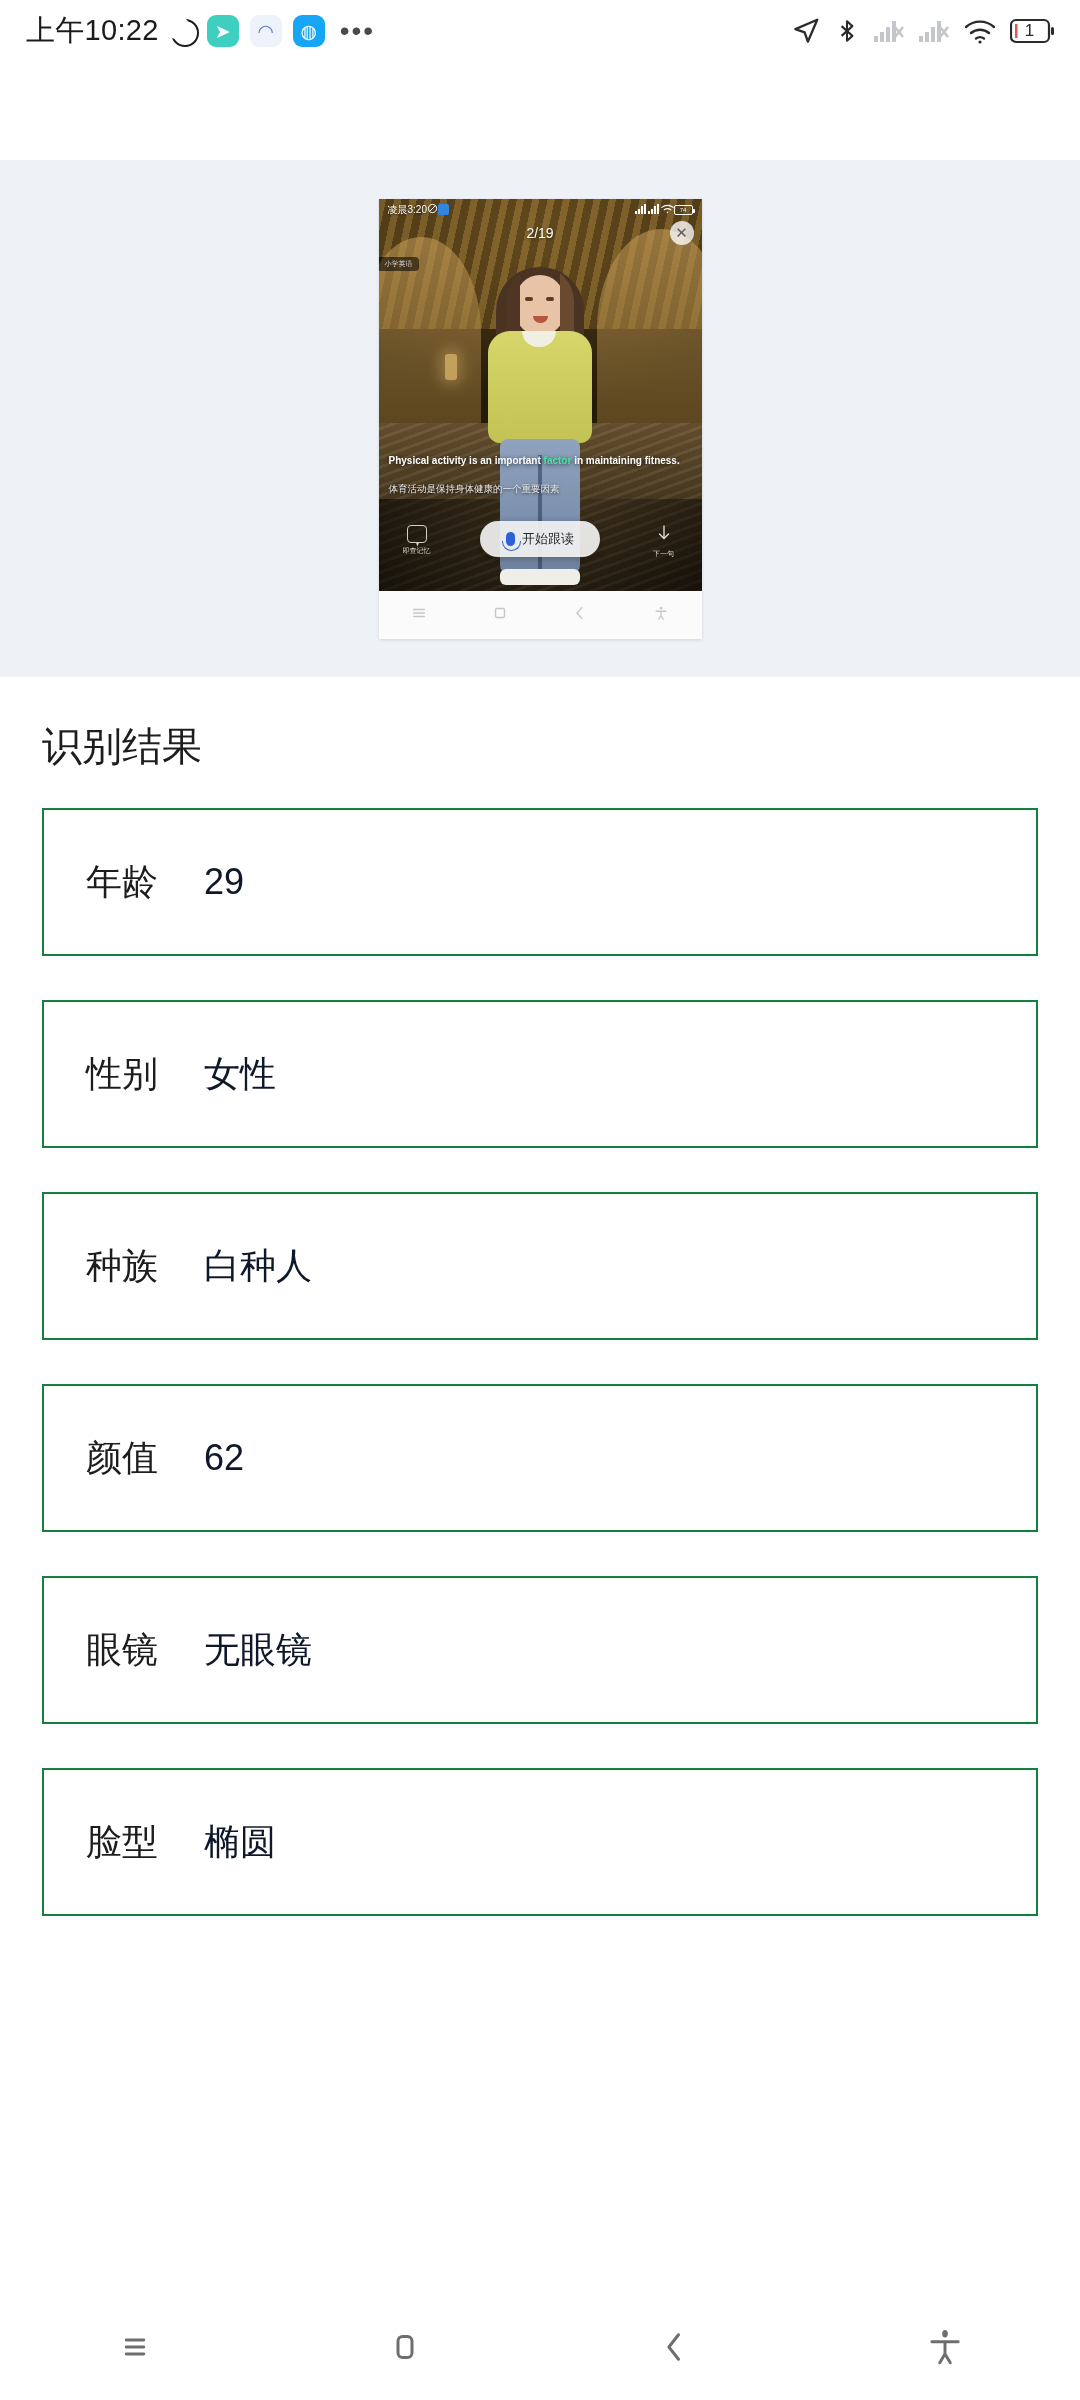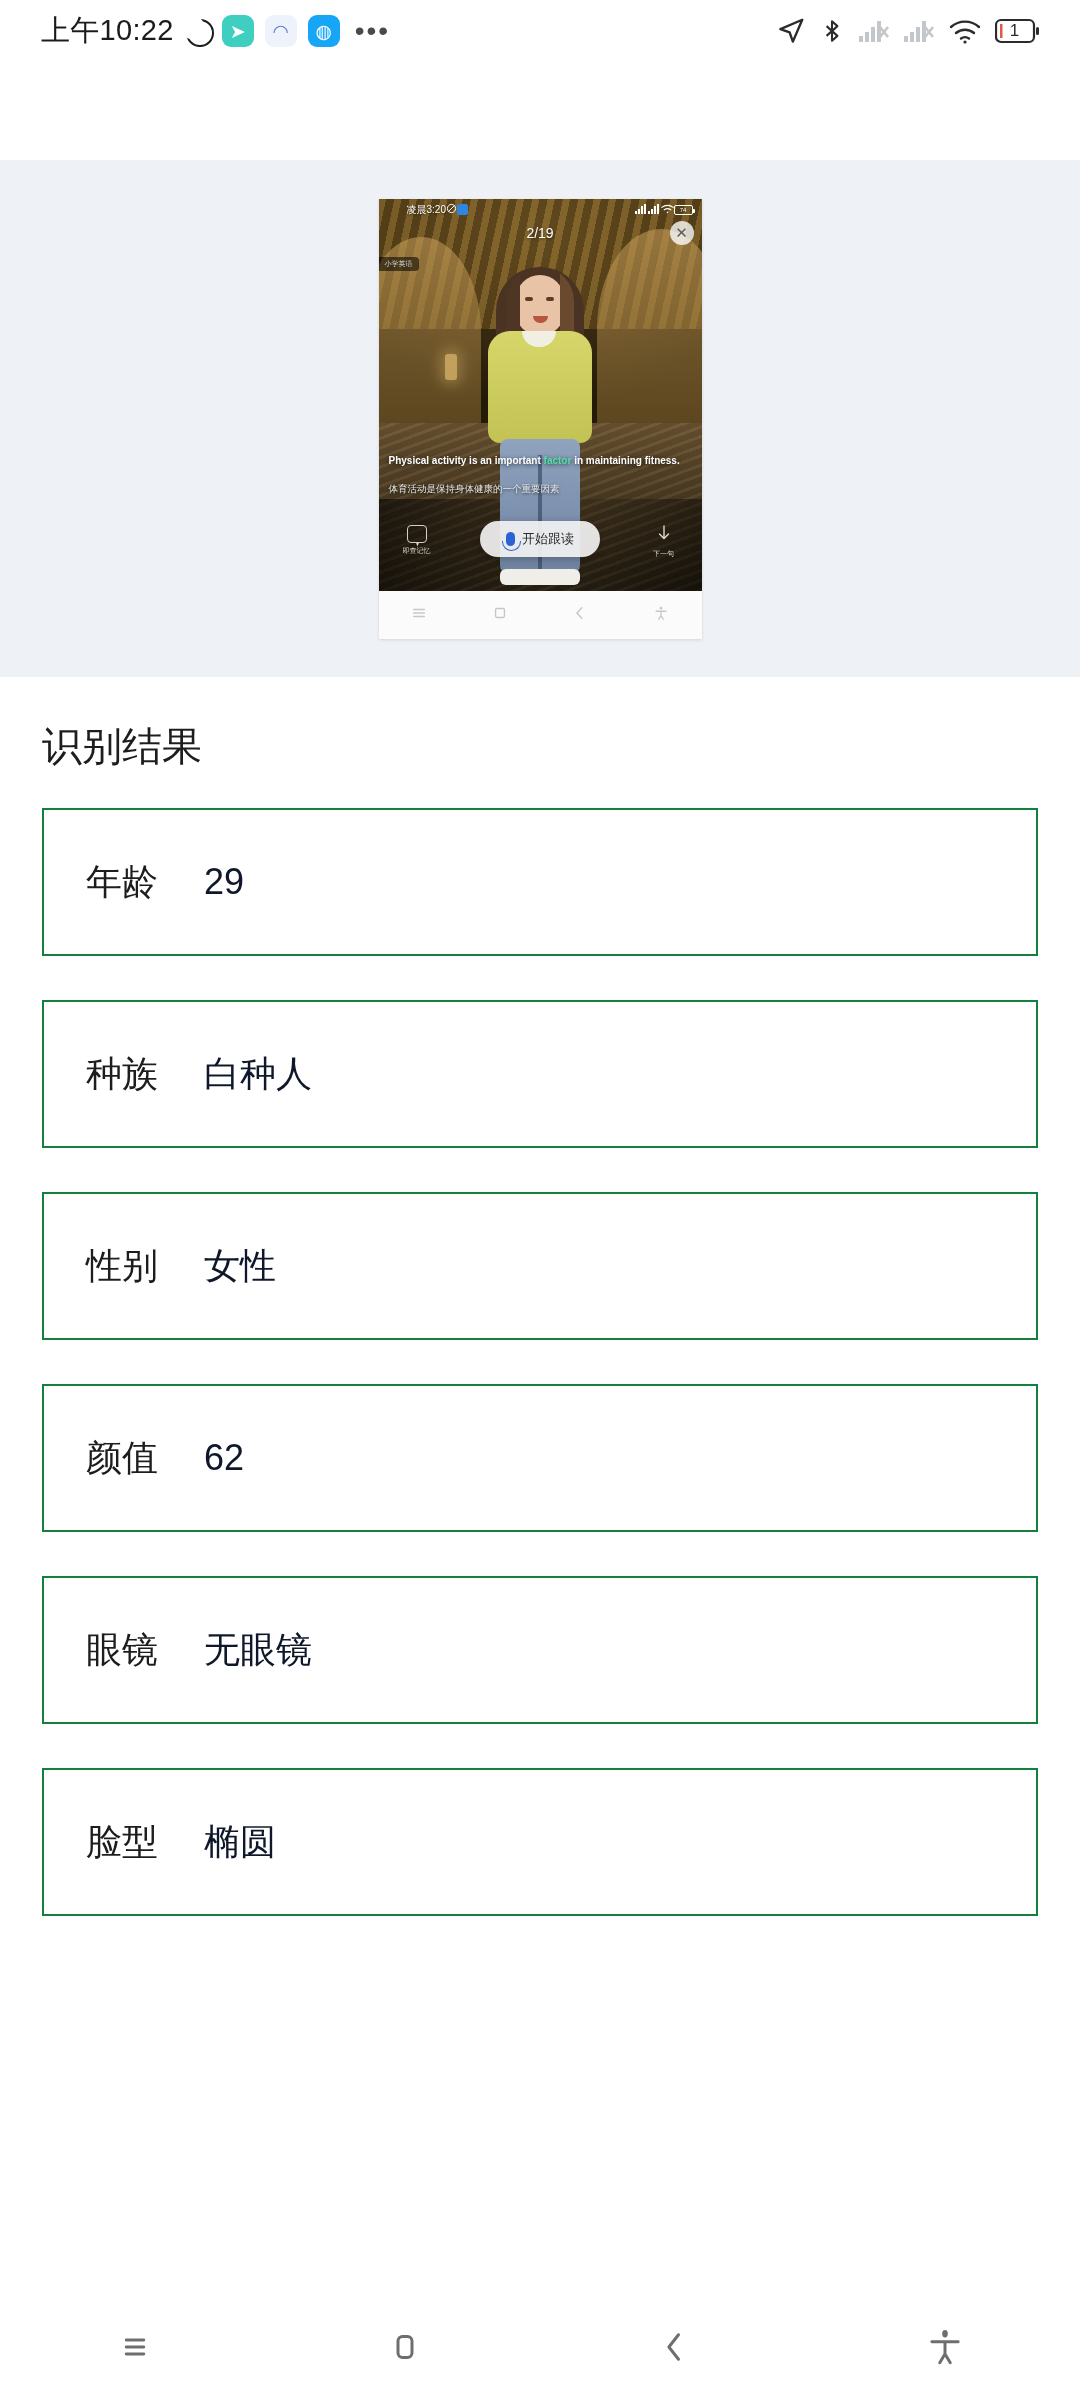--- a/index.html
+++ b/index.html
@@ -7,21 +7,21 @@
     width:1080px; height:2400px;
     font-family:"Liberation Sans","DejaVu Sans",sans-serif;
     background:#ffffff; overflow:hidden;
   }
   .screen { position:relative; width:1080px; height:2400px; background:#ffffff; }
 
   
   .statusbar {
     position:absolute; left:0; top:0; width:1080px; height:62px;
     display:flex; align-items:center; justify-content:space-between;
-    padding:0 41px; background:#ffffff;
+    padding:0 26px; background:#ffffff;
   }
   .sb-left { display:flex; align-items:center; gap:11px; }
   .sb-time { font-size:29px; color:#1b1b1b; letter-spacing:0.3px; white-space:nowrap; }
   .sb-moon { width:26px; height:26px; position:relative; display:inline-block; }
   .sb-moon::before{
     content:""; position:absolute; left:1px; top:1px; width:24px; height:24px;
     border-radius:50%; border:2.6px solid #1b1b1b;
   }
   .sb-moon::after{
     content:""; position:absolute; left:-5px; top:-3px; width:24px; height:24px;
@@ -118,21 +118,21 @@
   .jeans::after{ content:""; position:absolute; left:38px; top:16px; width:4px; height:120px; background:rgba(40,55,80,.55); }
   .shoes { position:absolute; left:30px; top:310px; width:80px; height:16px;
            background:#f0eee8; border-radius:6px; }
 
   
   .ps-status {
     position:absolute; left:0; top:0; width:323px; height:22px;
     display:flex; align-items:center; justify-content:space-between; padding:0 9px;
     color:#ffffff; font-size:10px; text-shadow:0 1px 2px rgba(0,0,0,.6);
   }
-  .ps-status .l,.ps-status .r { display:flex; align-items:center; gap:0;margin-left:19px; }
+  .ps-status .l,.ps-status .r { display:flex; align-items:center; gap:0; }
   .mini-badge { width:11px; height:11px; border-radius:2px; background:#2f86e0; display:inline-block; }
   .mini-bat { width:19px; height:10px; border:1px solid #fff; border-radius:2px; position:relative;
               font-size:6px; display:flex; align-items:center; justify-content:center; }
   .mini-bat::after{ content:""; position:absolute; right:-3px; top:3px; width:2px; height:4px; background:#fff; border-radius:0 1px 1px 0; }
 
   .ps-pager { position:absolute; left:0; top:26px; width:323px; text-align:center;
               color:#fff; font-size:14px; text-shadow:0 1px 3px rgba(0,0,0,.55); }
   .ps-close { position:absolute; right:8px; top:22px; width:24px; height:24px; border-radius:50%;
               background:rgba(255,255,255,.78); color:#5a5a5a; font-size:15px;
               display:flex; align-items:center; justify-content:center; cursor:pointer; }
@@ -374,26 +374,26 @@
   </div>
 
   <div class="results">
     <div class="results-title">识别结果</div>
 
     <div class="row">
       <span class="row-label">年龄</span>
       <span class="row-value">29</span>
     </div>
     <div class="row">
+      <span class="row-label">性别</span>
+      <span class="row-value">女性</span>
+    </div>
+    <div class="row">
       <span class="row-label">种族</span>
       <span class="row-value">白种人</span>
-    </div>
-    <div class="row">
-      <span class="row-label">性别</span>
-      <span class="row-value">女性</span>
     </div>
     <div class="row">
       <span class="row-label">颜值</span>
       <span class="row-value">62</span>
     </div>
     <div class="row">
       <span class="row-label">眼镜</span>
       <span class="row-value">无眼镜</span>
     </div>
     <div class="row">

